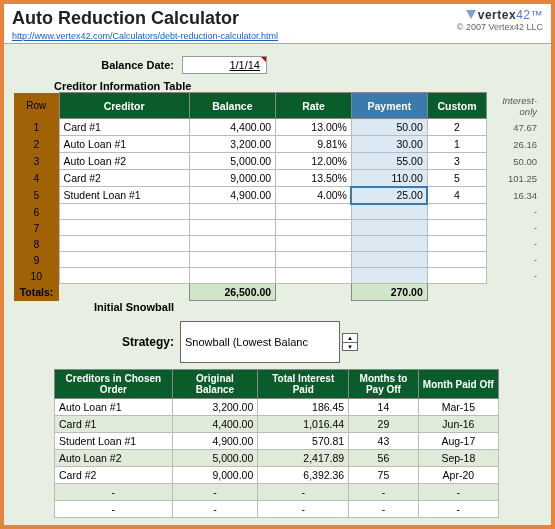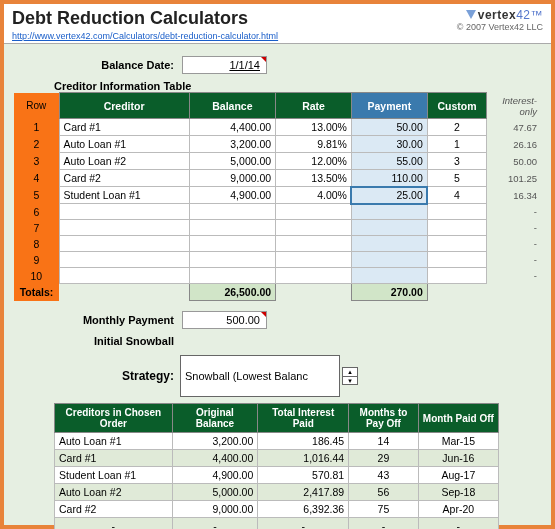--- a/index.html
+++ b/index.html
@@ -17,21 +17,21 @@
   .row-line { display: flex; align-items: center; margin: 6px 0; }
   .lbl-bold { font-weight: bold; font-size: 11px; }
   .lbl-right { text-align: right; }
   .date-box { border: 1px solid #999; background: #fff; padding: 2px 6px; width: 85px; text-align: right; margin-left: 8px; font-size: 11px; position:relative;text-decoration:underline; }
   .red-tri { width: 0; height: 0; border-left: 5px solid transparent; border-top: 5px solid #c00; position: absolute; right: 0; top: 0; }
   .tbl-title { font-weight: bold; font-size: 11px; margin: 4px 0 0 40px; }
   .ctable { border-collapse: collapse; width: 100%; font-size: 10.5px; }
   .ctable th { background: #0a5d2a; color: #fff; font-weight: bold; padding: 3px 4px; border: 1px solid #888; font-size: 10.5px; }
   .ctable th.payment { background: #3a7aad; }
   .ctable td { border: 1px solid #bbb; background: #fff; padding: 2px 4px; height: 16px; }
-  .ctable td.rownum { background: #f97316; border: none; text-align: center; width: 28px; }
+  .ctable td.rownum { background: #a16207; border: none; text-align: center; width: 28px; }
   .ctable td.intonly { background: #e6efe2; border: none; text-align: right; width: 50px; color: #555; font-size: 9.5px; }
   .ctable td.paycell { background: #dbe9f4; text-align: right; }
   .ctable td.r { text-align: right; }
   .ctable td.c { text-align: center; }
   .totals-row td { background: #e6efe2; border: none; font-weight: bold; }
   .totals-row .sum { border: 1px solid #888; background: #d1e5c8; text-align: right; }
   .intlabel { font-size: 9px; color: #666; font-style: italic; text-align: right; }
   .inputbox { border: 1px solid #999; background: #fff; padding: 2px 6px; width: 85px; text-align: right; margin-left: 8px; font-size: 11px; position: relative; display:inline-block; }
   .plainval { padding: 2px 6px; width: 85px; text-align: right; margin-left: 8px; font-size: 11px; font-weight: bold; display:inline-block; }
   .strategy-select { border: 1px solid #666; background: #fff; padding: 14px 4px; width: 160px; font-size: 11px; margin-left: 6px; display:inline-block; }
@@ -45,21 +45,21 @@
   .rtable td.r { text-align: right; }
   .rtable td.c { text-align: center; }
   .sel-outline { outline: 2px solid #3a7aad; outline-offset: -1px; }
 </style>
 </head>
 <body>
 
 <div class="frame">
   <div class="header">
     <div class="header-left">
-      <div class="title">Debt Reduction Calculators</div>
+      <div class="title">Auto Reduction Calculator</div>
       <a class="link">http://www.vertex42.com/Calculators/debt-reduction-calculator.html</a>
     </div>
     <div class="header-right">
       <div class="logo">
         <svg width="14" height="11" style="vertical-align:-1px">
             <polygon points="2,1 12,1 7,10" fill="#7aa0d8"></polygon>
           </svg><span class="v">vertex</span><span>42</span>™
       </div>
       <div class="copyright">© 2007 Vertex42 LLC</div>
     </div>
@@ -185,24 +185,20 @@
         <td></td>
         <td class="sum">26,500.00</td>
         <td></td>
         <td class="sum">270.00</td>
         <td></td>
         <td class="intonly"></td>
       </tr>
     </tbody>
       </table>
 
-    <div class="row-line" style="margin-left:40px; margin-top:10px;">
-      <div class="lbl-bold lbl-right" style="width:120px;">Monthly Payment</div>
-      <div class="inputbox"><span>500.00</span><div class="red-tri"></div></div>
-    </div>
     <div class="row-line" style="margin-left:40px; margin-top:0;">
       <div class="lbl-bold lbl-right" style="width:120px;">Initial Snowball</div>
     </div>
 
     <div class="row-line" style="margin-left:60px; margin-top:8px;">
       <div class="lbl-bold lbl-right" style="width:100px; font-size:12px;">Strategy:</div>
       <div class="strategy-select"><span>Snowball (Lowest Balanc</span></div>
       <div class="stepper">
           <div>▴</div>
           <div>▾</div>

